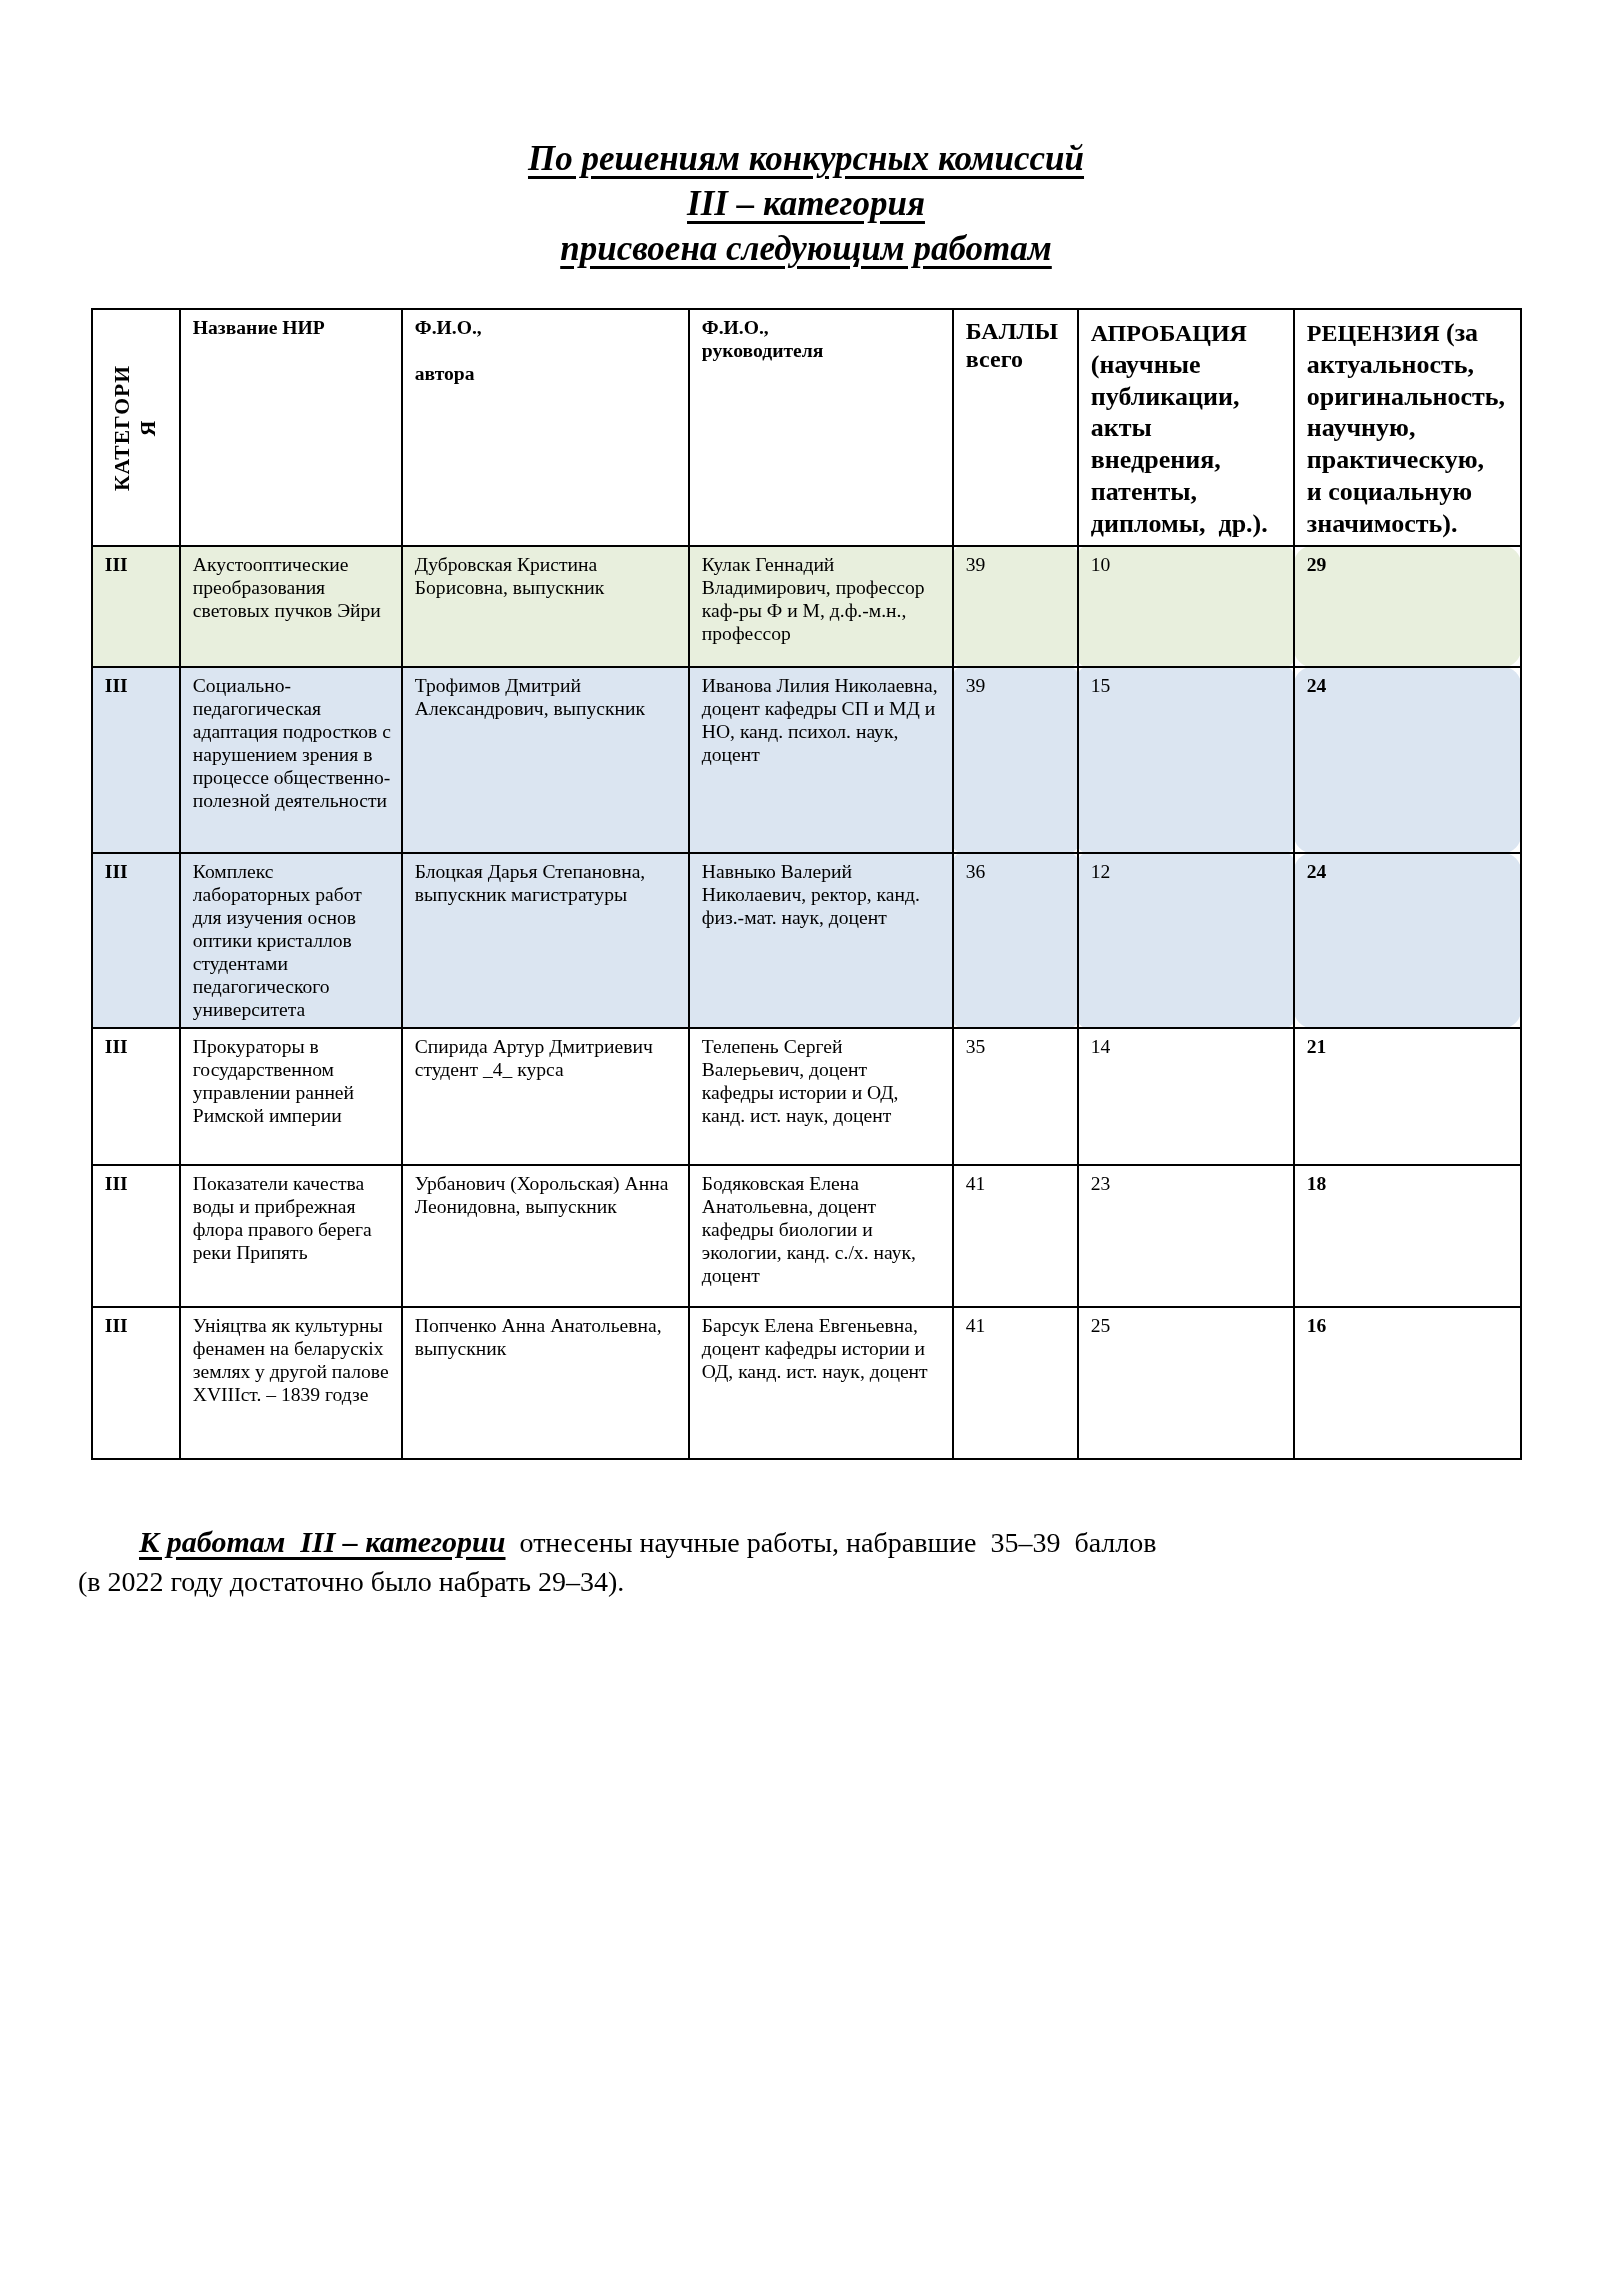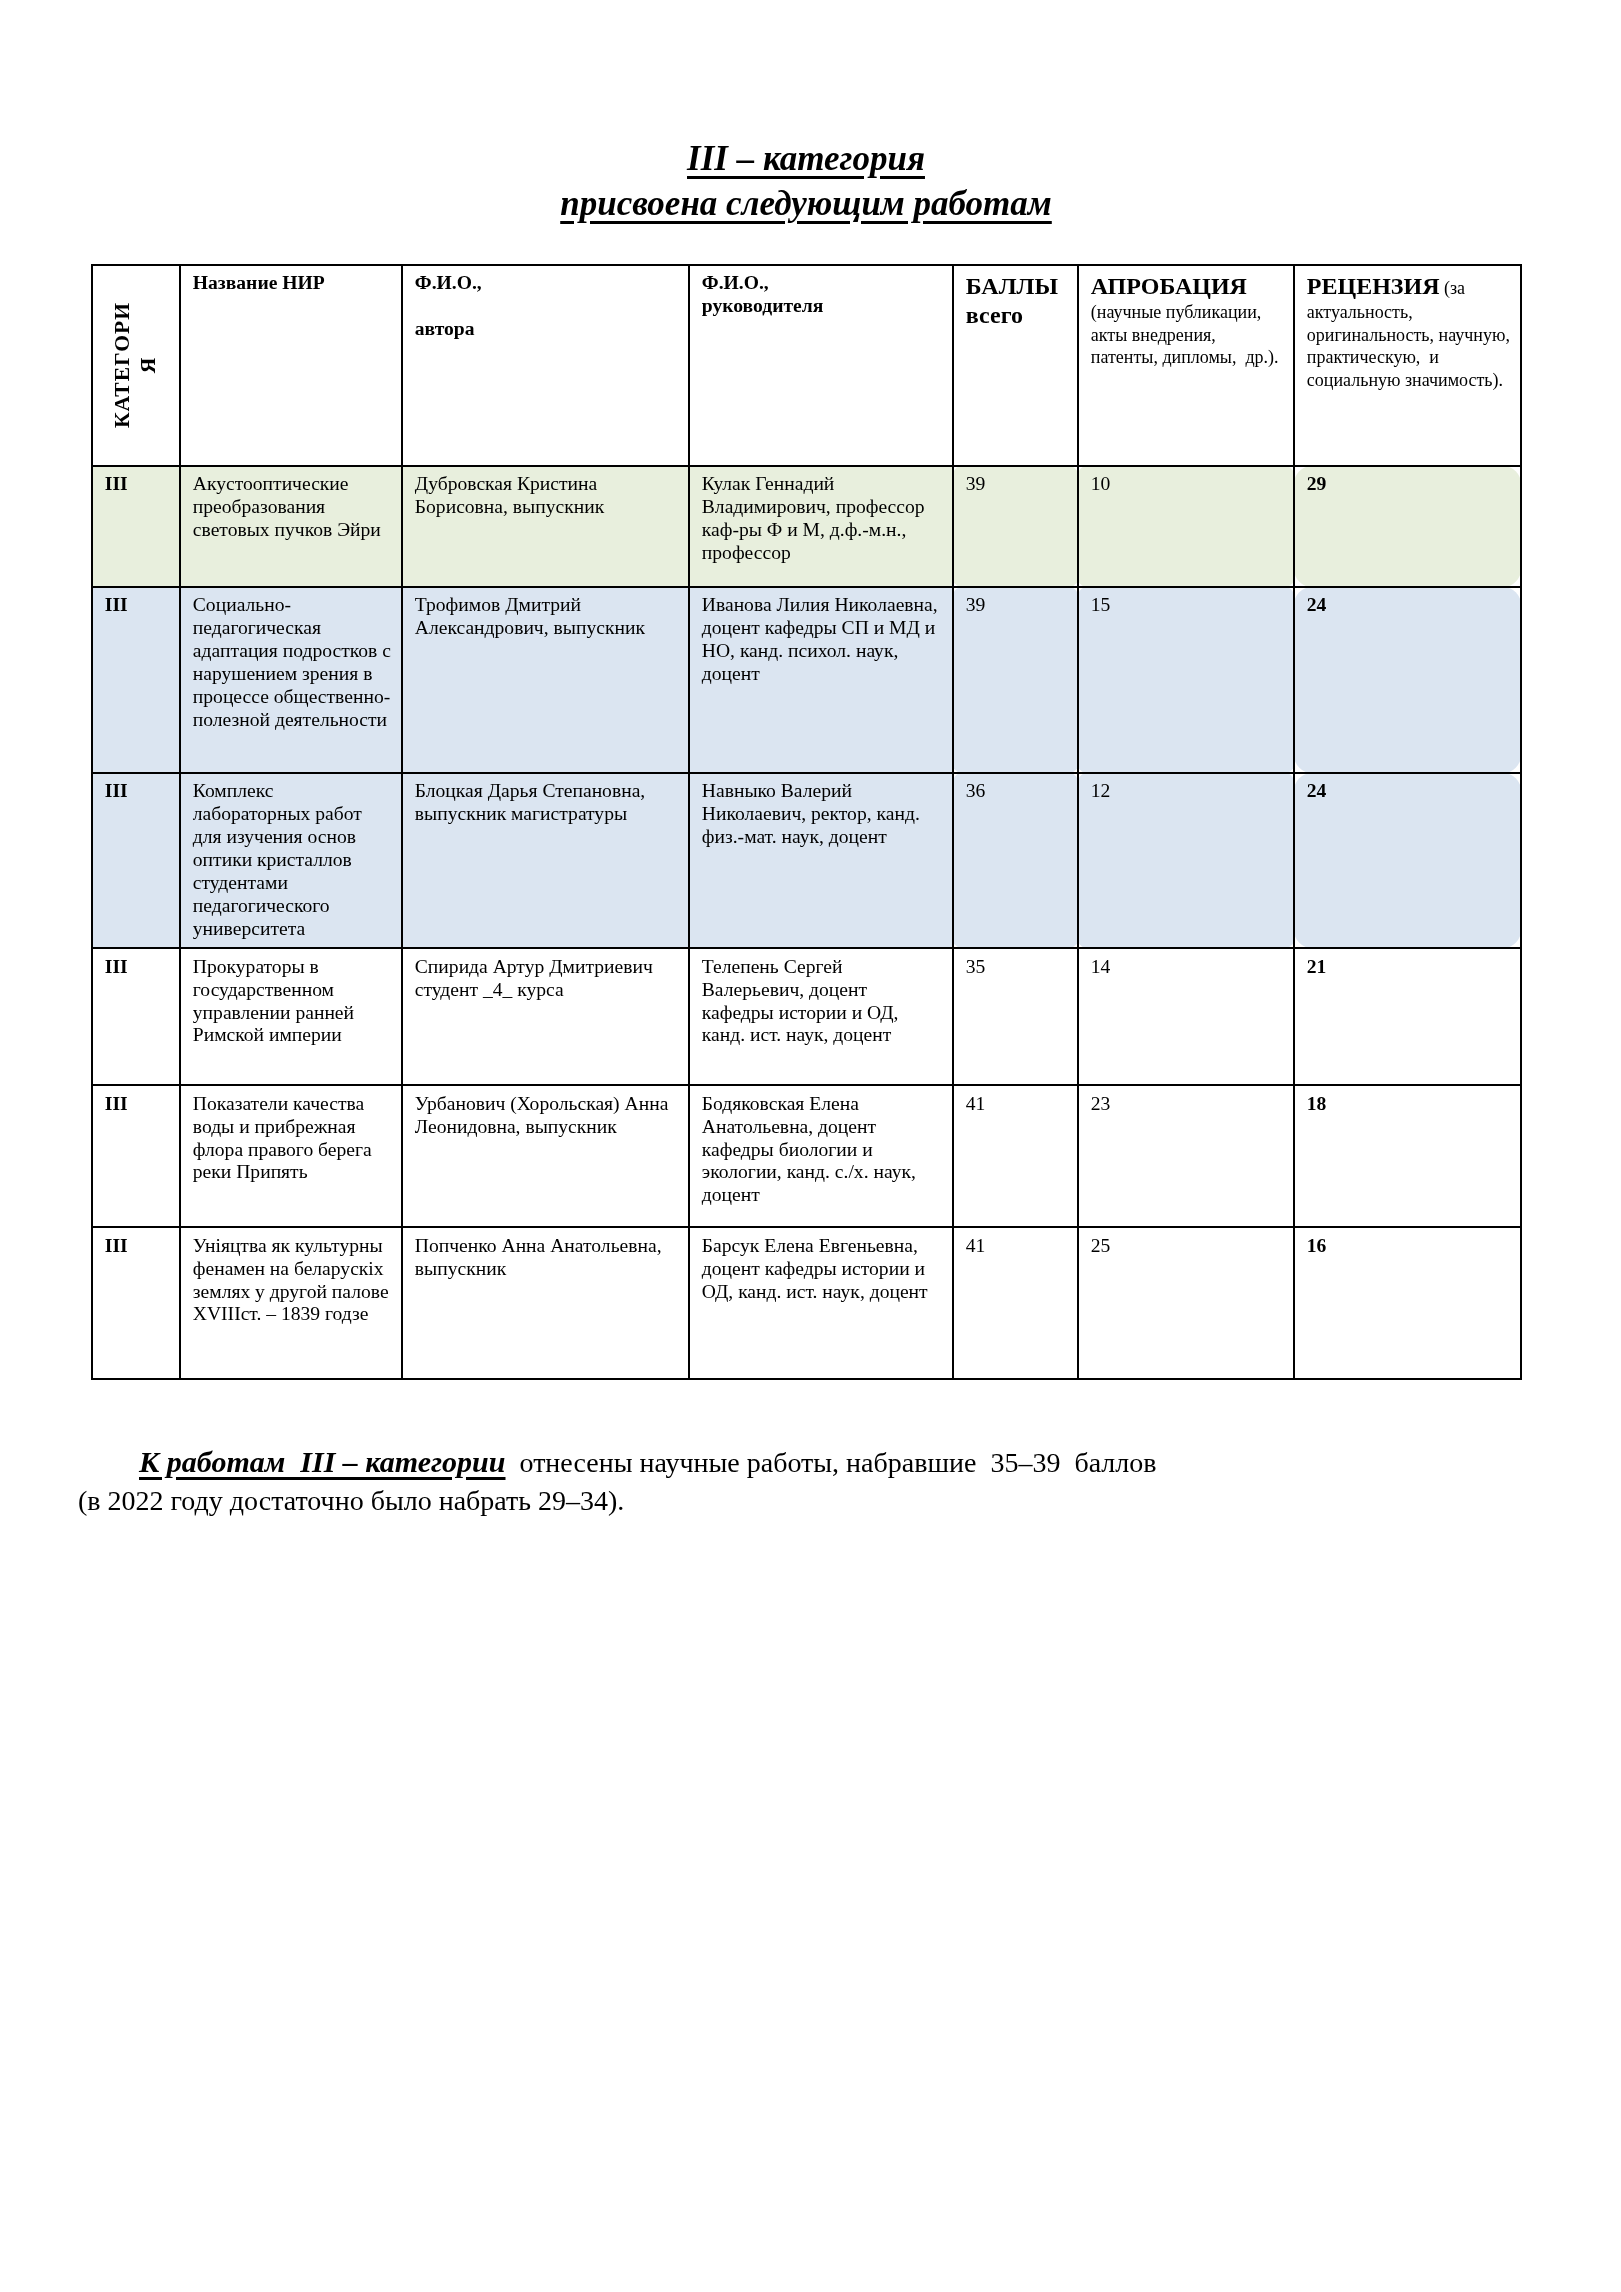--- a/index.html
+++ b/index.html
@@ -33,21 +33,21 @@
     transform:translate(-50%,-50%) rotate(-90deg);
     width:139px; text-align:center; word-break:break-all;
     font-weight:bold; font-size:21.6px; letter-spacing:1px; line-height:1.2;
     white-space:normal;
   }
 
   .pre { white-space:pre-line; }
   .prew { white-space:pre-wrap; }
 
   .hdr-title { font-weight:bold; font-size:24px; text-decoration-thickness:2px; display:inline;text-align:right; }
-  .hdr-sub { font-weight:normal; font-size:18px; line-height:1.22; display:inline; }
+  .hdr-sub { font-weight:bold; font-size:26px; line-height:1.22; display:inline; }
 
   td.cat { text-align:center; vertical-align:middle; font-weight:bold; font-size:24.5px; padding:0; }
   td.num { text-align:center; vertical-align:middle; font-size:32px; padding:0;border-radius:9px; }
   td.num-bold { text-align:center; vertical-align:middle; font-size:29px; font-weight:bold; padding:0;border-radius:18px; }
 
   tr.row-green td { background:#e8efdd; }
   tr.row-blue  td { background:#dbe5f1; }
   tr.row-white td { background:#ffffff; }
 
   .footer {
@@ -60,20 +60,21 @@
   }
   .footer .ital { }
 </style>
 </head>
 <body>
 
 <div class="page">
   <div class="content">
 
     <div class="title-block">
+      <div class="title-line">По решениям конкурсных комиссий</div>
       <div class="title-line">III – категория</div>
       <div class="title-line">присвоена следующим работам</div>
     </div>
 
     <table class="works">
       <colgroup>
         <col style="width:88px">
           <col style="width:222px">
           <col style="width:287px">
         <col style="width:264px">

